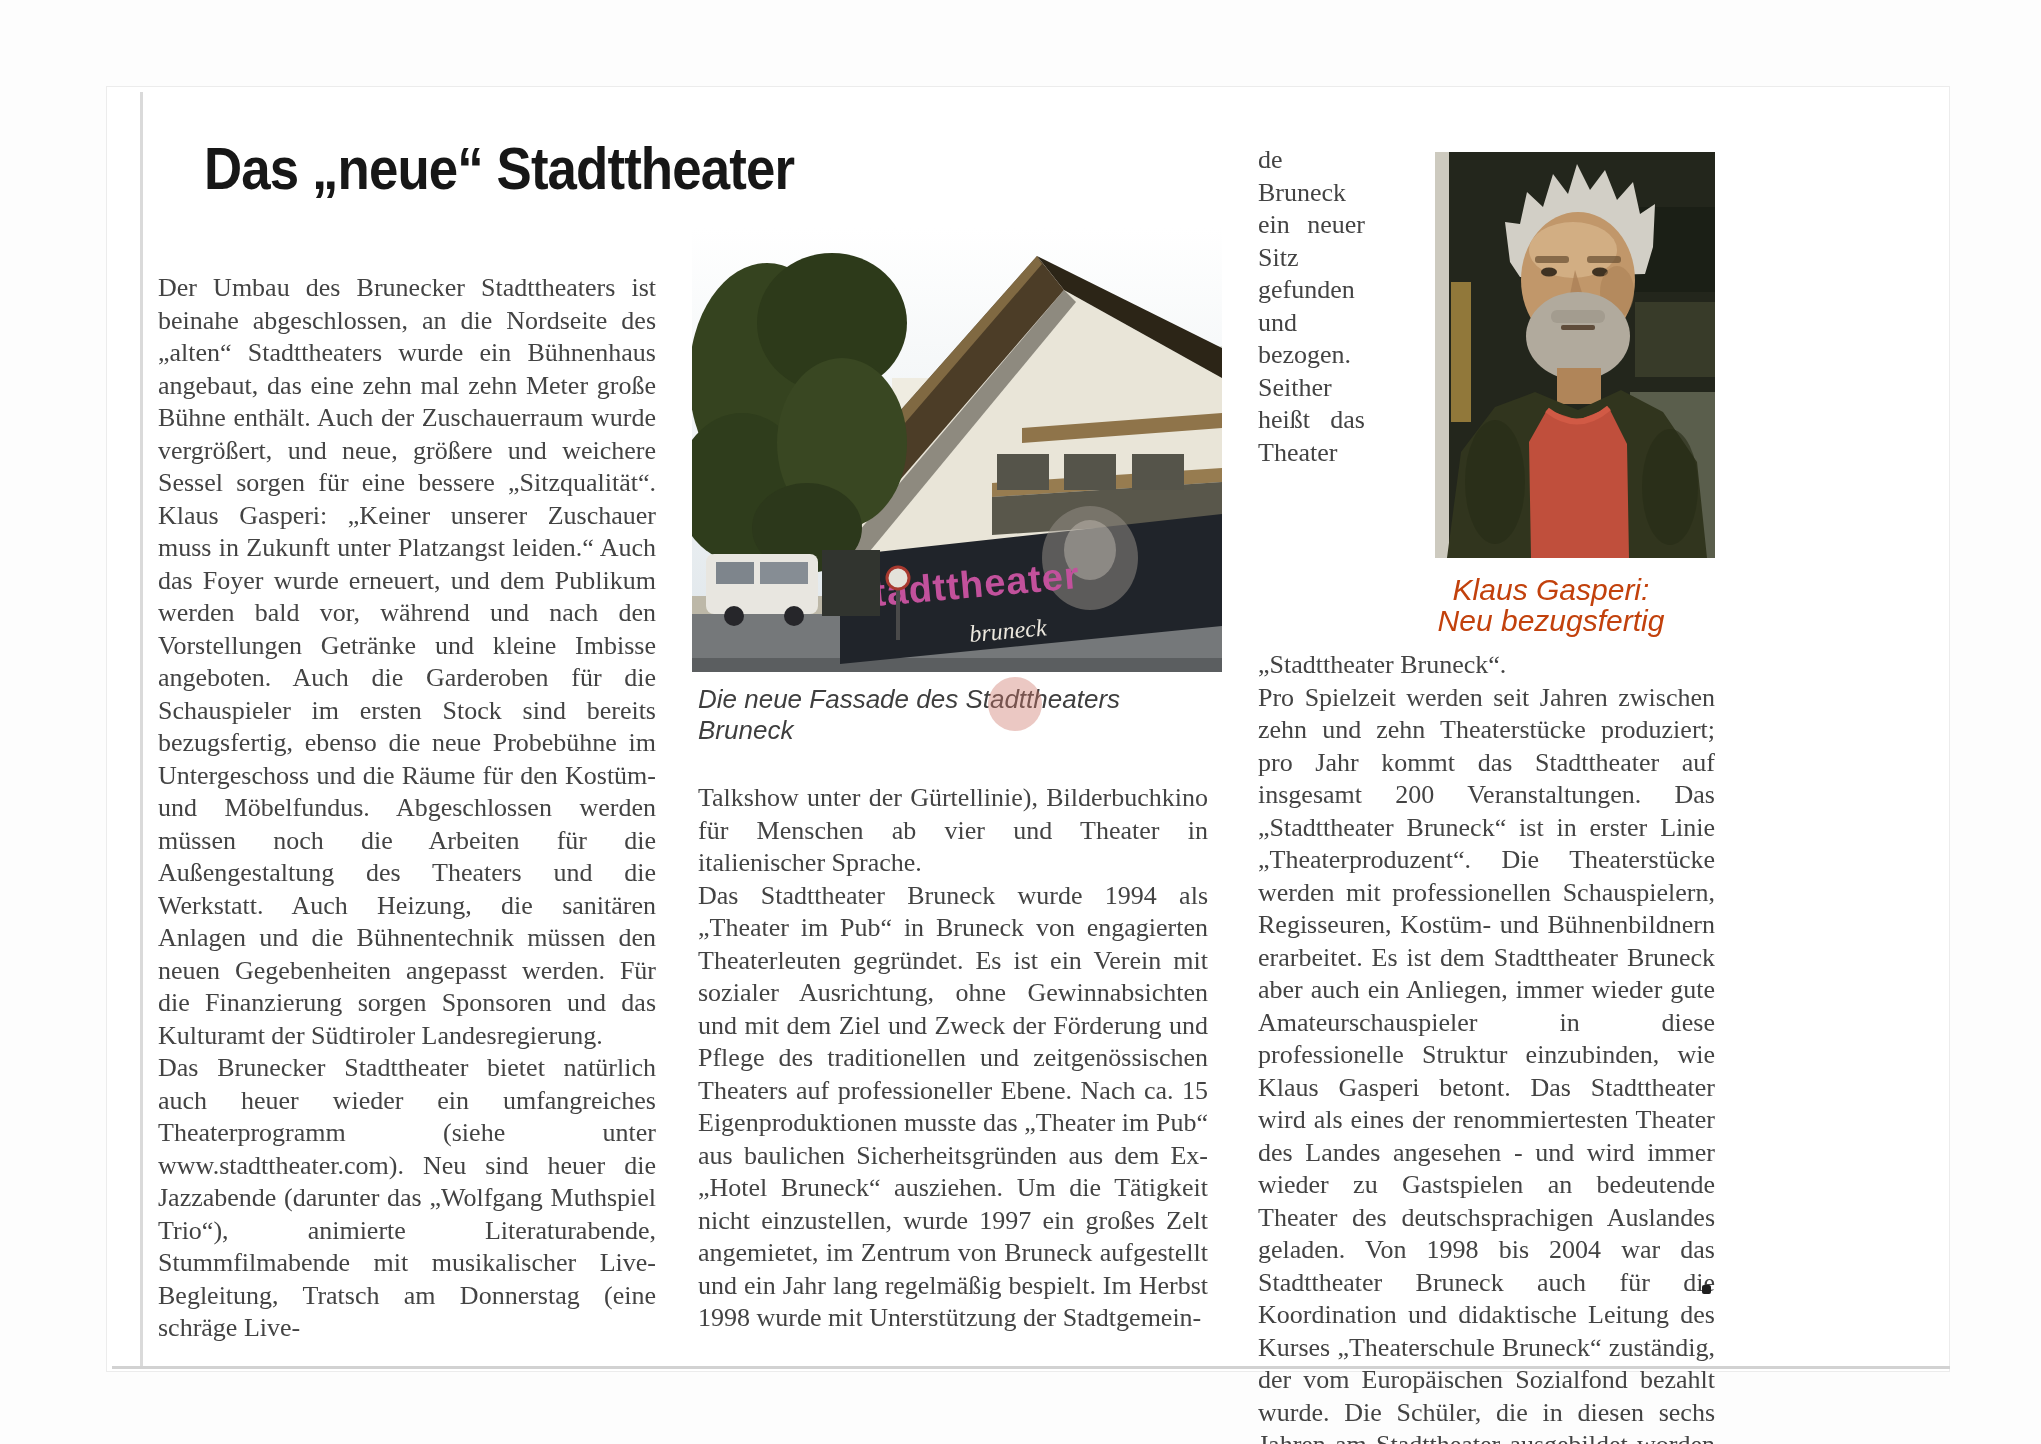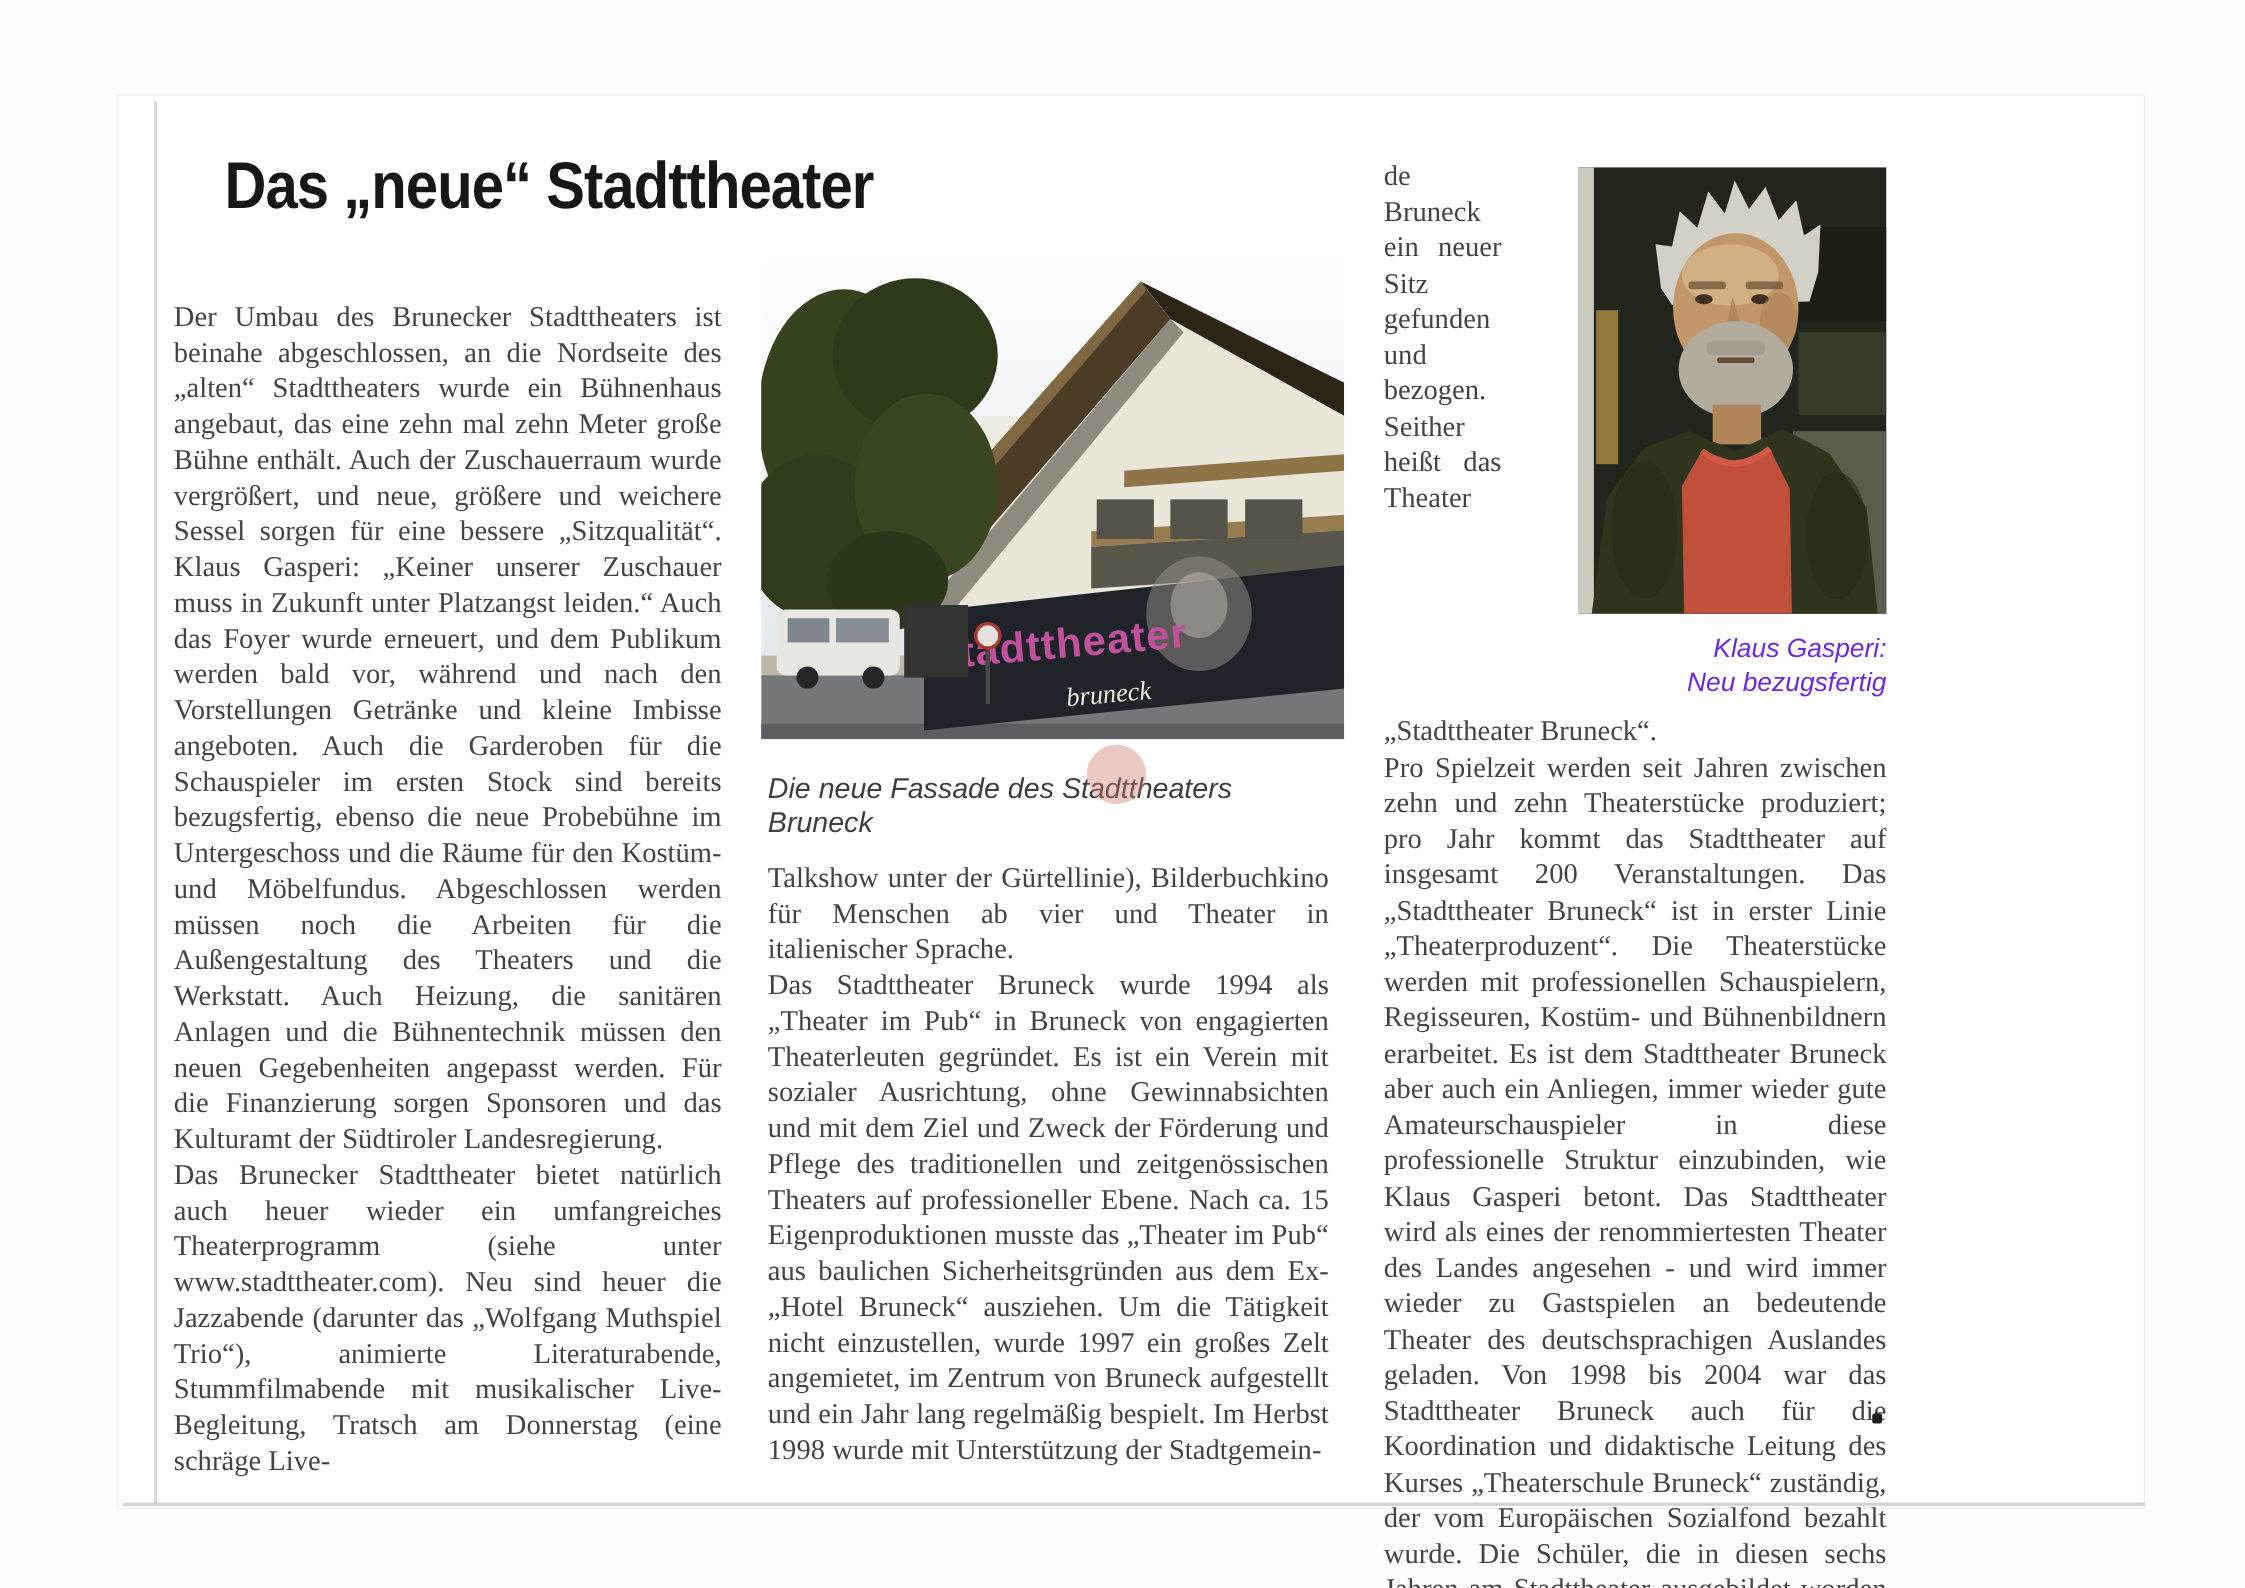--- a/index.html
+++ b/index.html
@@ -24,32 +24,32 @@
     position:absolute;text-align:justify;
     font-size:26px;line-height:32.5px;color:#434343;
     hyphens:auto;-webkit-hyphens:auto;
   }
   .coltext p{margin:0;}
   .col1{left:158px;top:272px;width:498px;}
   .col2text{left:698px;top:782px;width:510px;}
   .col3{left:1258px;top:144px;width:457px;}
   .fig-building{position:absolute;left:692px;top:228px;width:530px;}
   .fig-building .caption{
-    margin-top:24px;padding-left:6px;
+    margin-top:8px;padding-left:6px;
     font-family:"Liberation Sans", sans-serif;font-style:italic;
     font-size:26px;color:#3e3e3e;
   }
   .fig-portrait{
     float:right;width:350px;height:505px;margin-right:-213px;
   }
   .fig-portrait svg{display:block;margin:8px 0 0 70px;}
   .fig-portrait .caption{
     margin:16px 0 0 22px;
     font-family:"Liberation Sans", sans-serif;font-style:italic;
-    font-size:24px;line-height:31px;color:#6d28d9;text-align:right;
+    font-size:30px;line-height:31px;color:#c2410c;text-align:center;
   }
   .click-dot{
     position:absolute;left:988px;top:677px;width:54px;height:54px;
     border-radius:50%;background:rgba(206,118,104,0.40);pointer-events:none;
   }
   .end-mark{
     position:absolute;left:1702px;top:1285px;width:9px;height:9px;
     background:#1f1f1f;border-radius:2px;
   }
 </style>

